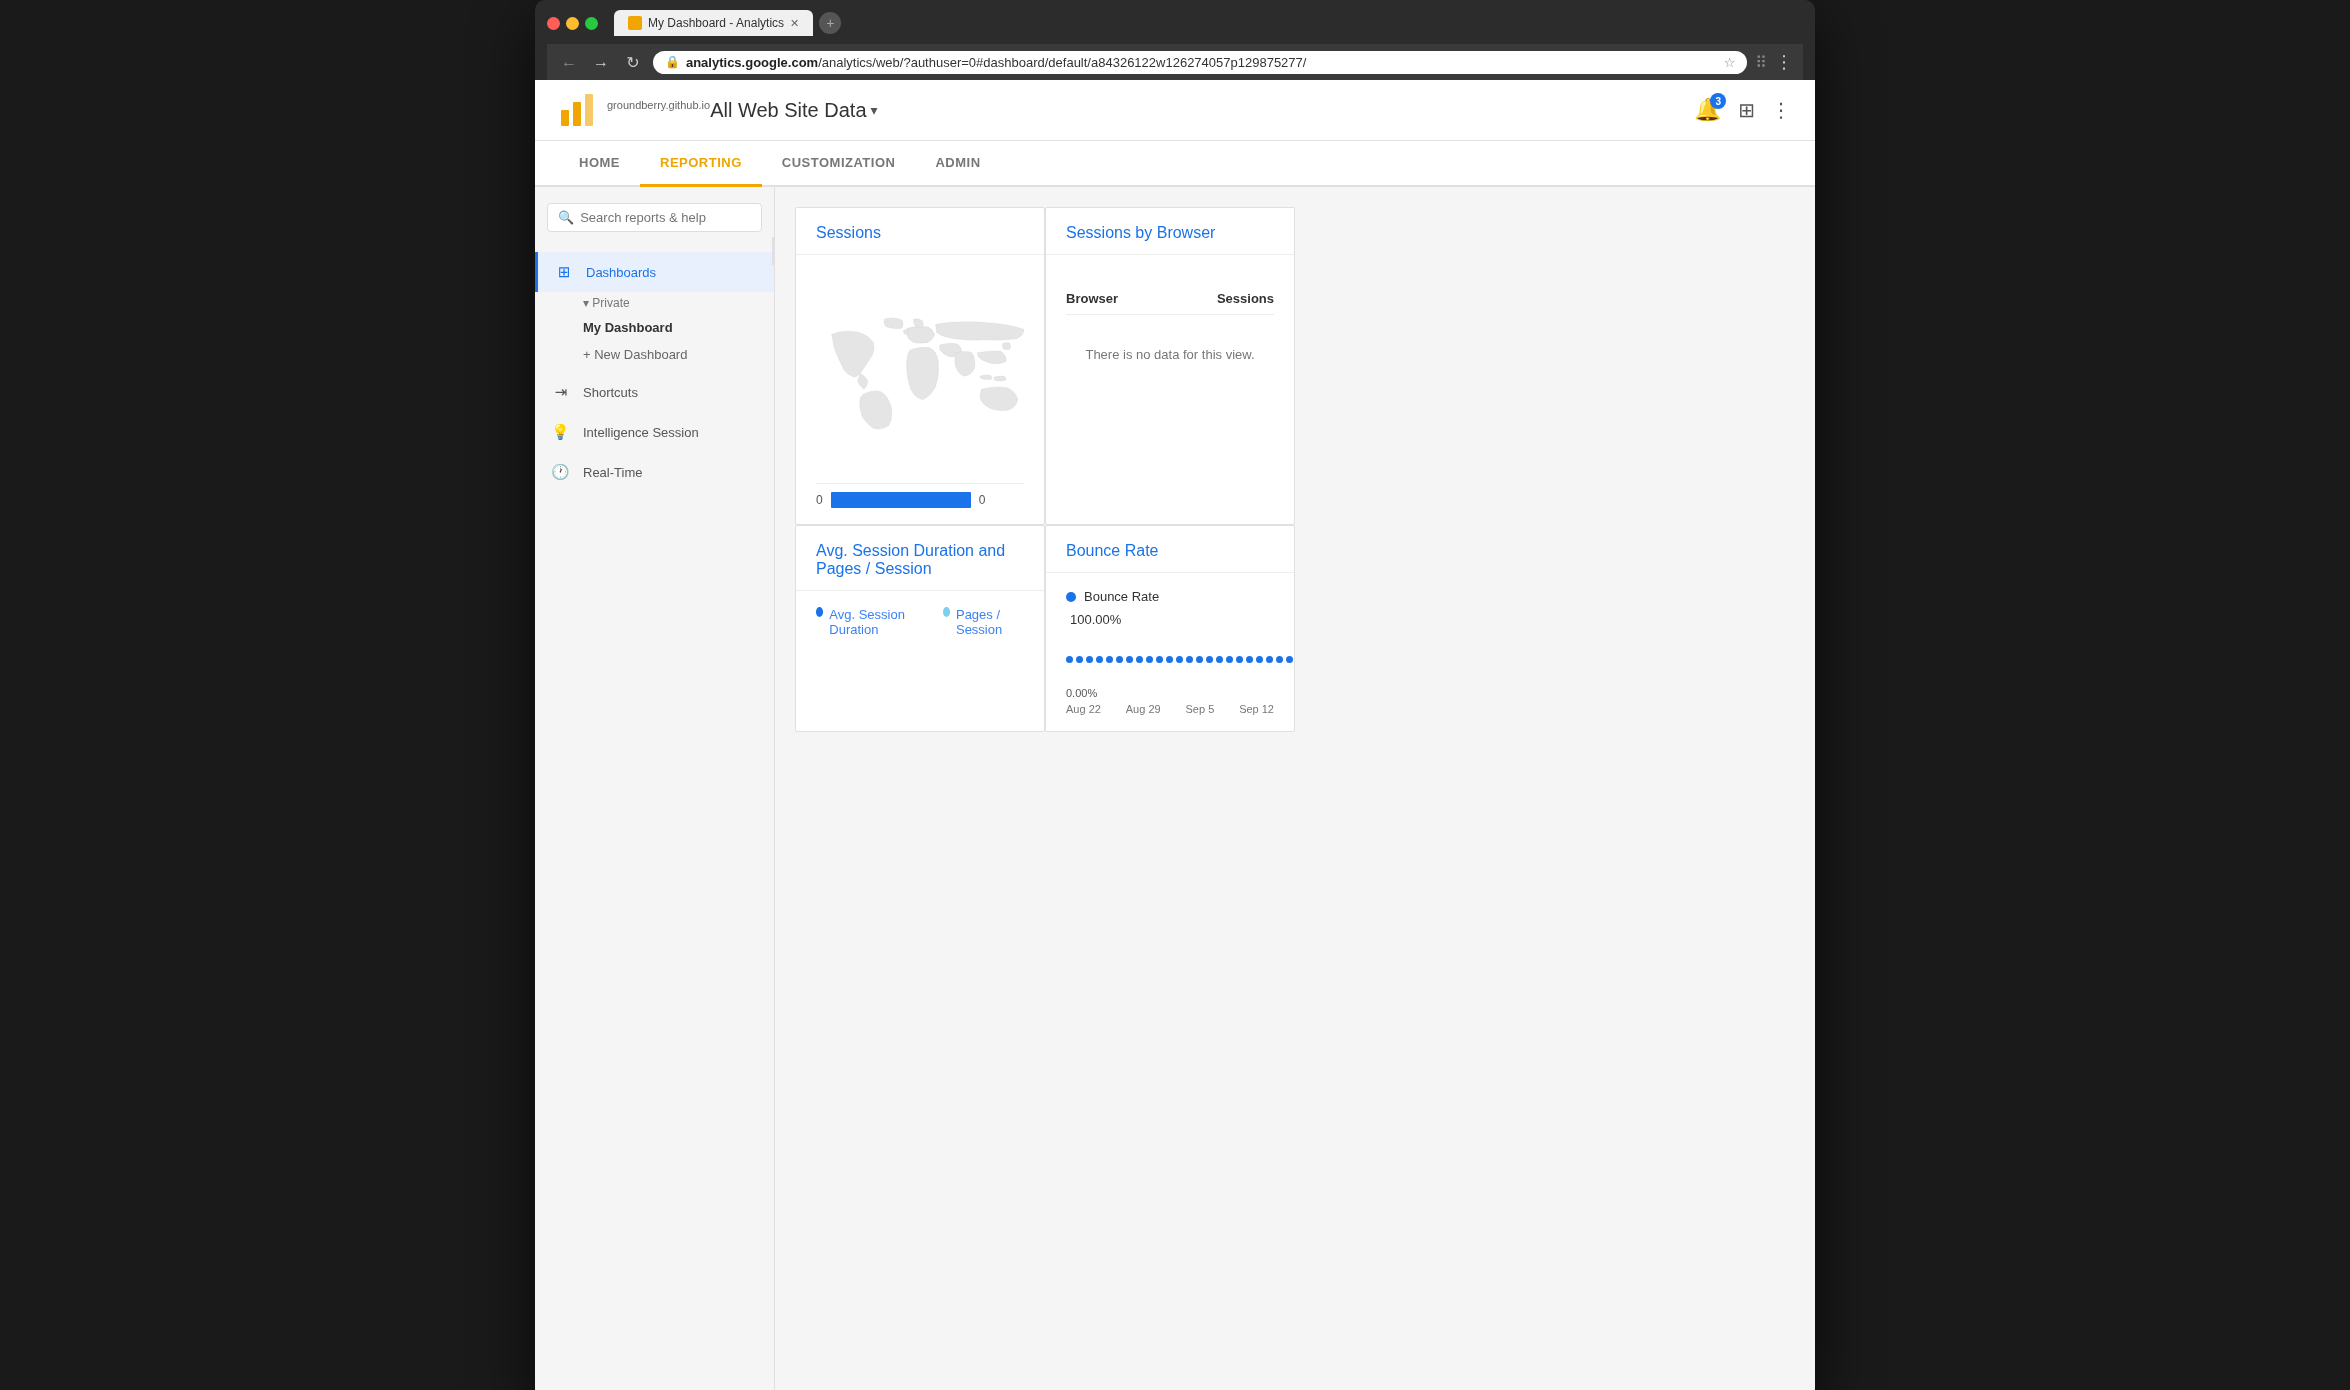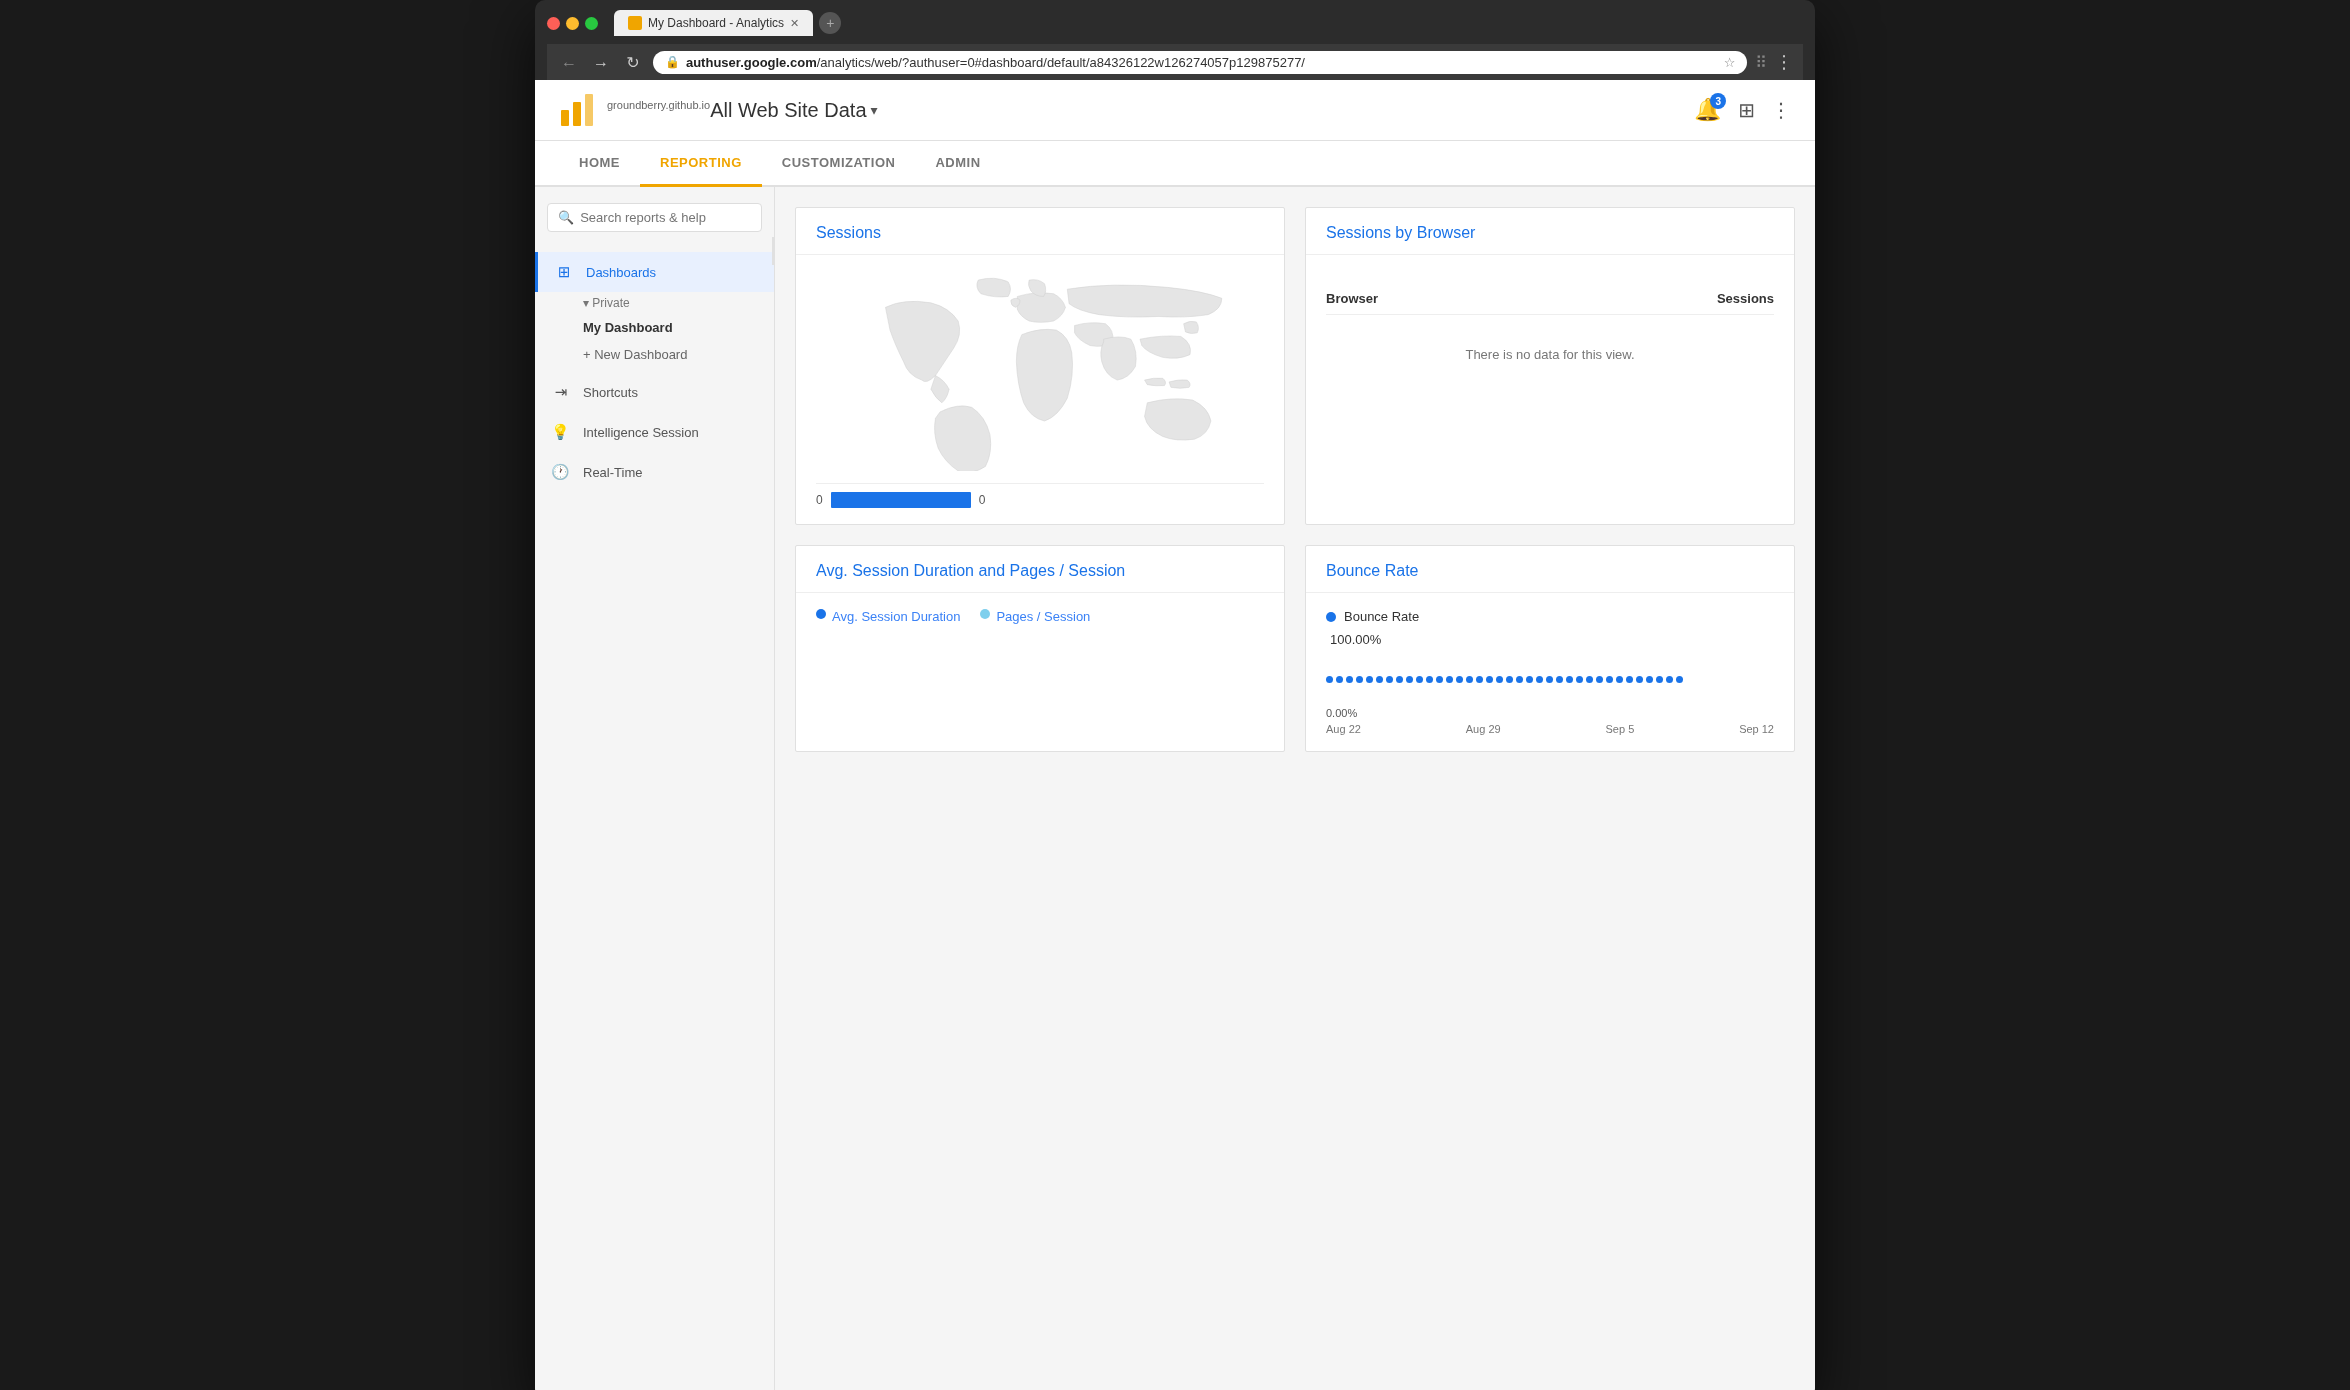--- a/index.html
+++ b/index.html
@@ -373,22 +373,21 @@
     
     .content-area {
       flex: 1;
       overflow-y: auto;
       padding: 20px;
       background: #f5f5f5;
     }
 
     .dashboard-grid {
       display: grid;
-      grid-template-columns: 1fr 1fr;
-      gap: 20px;
+      grid-template-columns: 1fr 1fr 1fr 1fr;
     }
 
     .widget {
       background: #fff;
       border: 1px solid #e0e0e0;
       border-radius: 2px;
       overflow: hidden;
     }
 
     .widget-header {
@@ -595,21 +594,21 @@
         <div class="new-tab-btn">+</div>
       </div>
     </div>
     <div class="browser-toolbar">
       <div class="nav-btn">←</div>
       <div class="nav-btn enabled">→</div>
       <div class="nav-btn enabled">↻</div>
       <div class="address-bar">
         <span class="lock-icon">🔒</span>
         <span class="address-text">
-          <span class="domain">authuser.google.com</span><span>/analytics/web/?authuser=0#dashboard/default/a84326122w126274057p129875277/</span>
+          <span class="domain">analytics.google.com</span><span>/analytics/web/?authuser=0#dashboard/default/a84326122w126274057p129875277/</span>
         </span>
         <span class="bookmark-icon">☆</span>
       </div>
       <div class="extension-icon">⠿</div>
       <div class="menu-icon">⋮</div>
     </div>
   </div>
 
   <div class="app-container">
 

